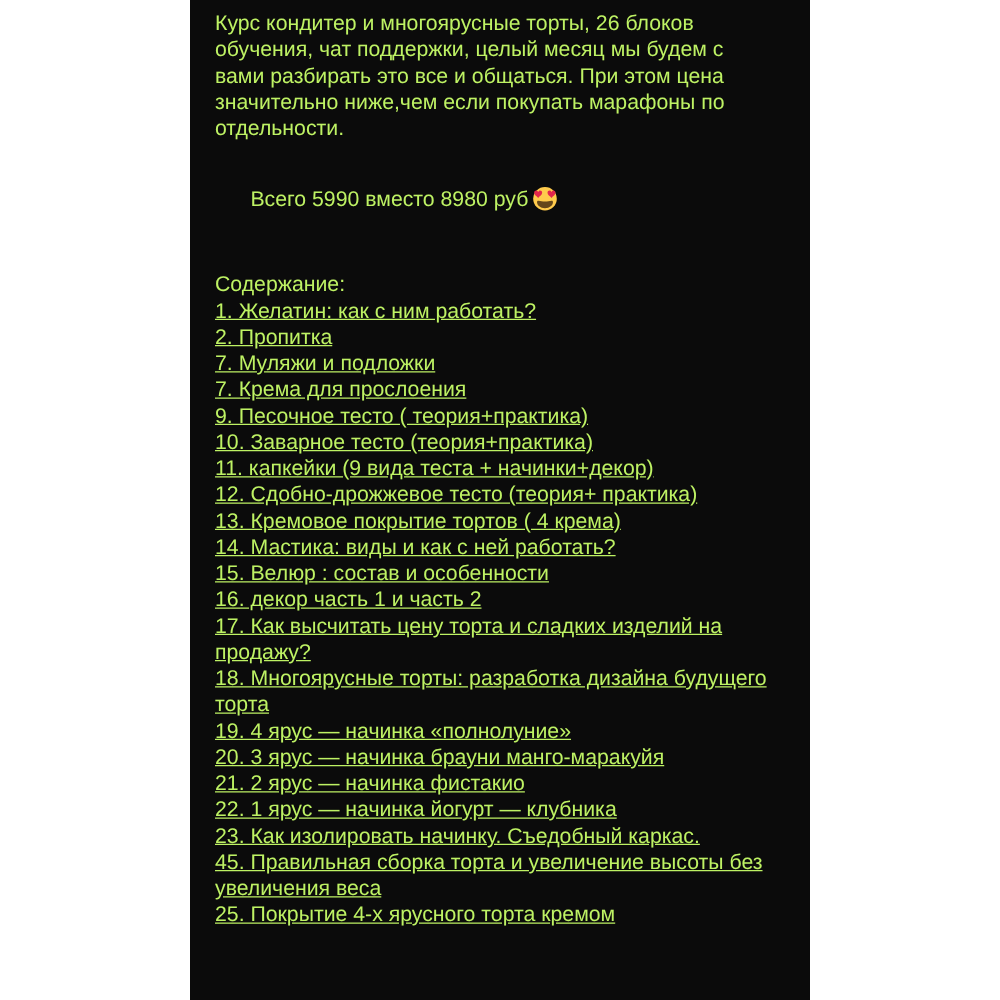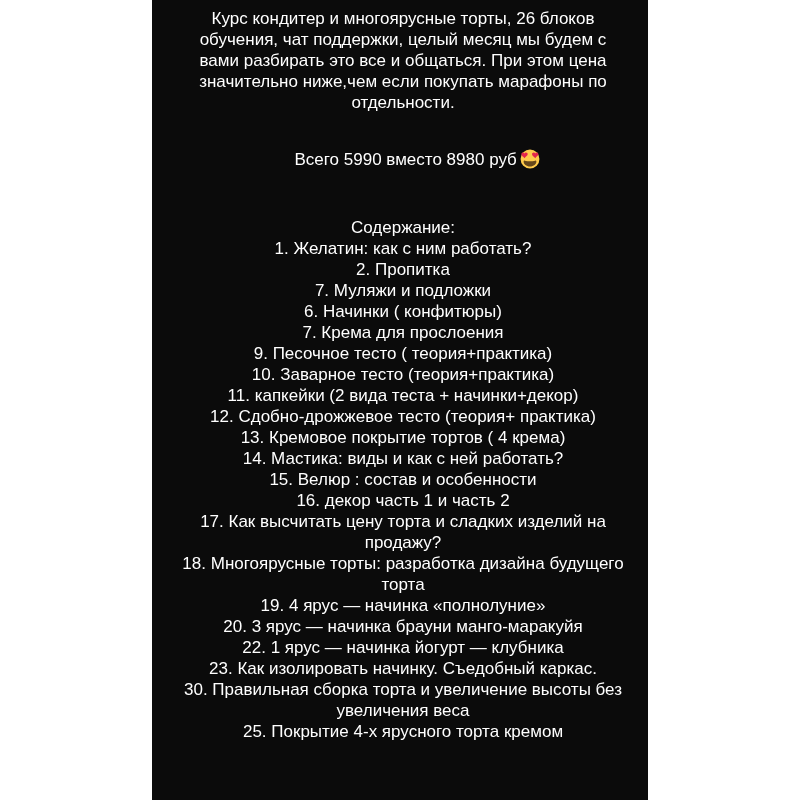--- a/index.html
+++ b/index.html
@@ -49,27 +49,28 @@
     position: absolute;
     width: 1px;
     height: 1px;
     overflow: hidden;
     clip: rect(0 0 0 0);
     white-space: nowrap;
   }
   .item {
     margin: 0;
     white-space: pre-wrap;
+    text-decoration: underline;
   }
 </style>
 </head>
 <body>
 
 <div class="page" style="background: rgb(255, 255, 255);">
-  <div class="card" style="background: rgb(11, 11, 11); color: #ffffff; text-align: center;">
+  <div class="card" style="background: rgb(11, 11, 11); color: #bef264;">
 
     <p class="block intro">Курс кондитер и многоярусные торты, 26 блоков
 обучения, чат поддержки, целый месяц мы будем с
 вами разбирать это все и общаться. При этом цена
 значительно ниже,чем если покупать марафоны по
 отдельности.</p>
 
     <p class="block price-line">
       <span>Всего 5990 вместо 8980 руб</span><span class="sr-only">😍</span><svg class="emoji-svg" viewBox="0 0 36 36" aria-hidden="true">
         <circle cx="18" cy="18" r="17" fill="#ffcb4c"></circle>
@@ -78,37 +79,37 @@
         <path fill="#e2264d" transform="translate(21.6 6.2) scale(0.36)" d="M23.6 0c-3.4 0-6.3 2.7-7.6 5.6C14.7 2.7 11.8 0 8.4 0 3.8 0 0 3.8 0 8.4c0 9.4 9.5 11.9 16 21.2 6.1-9.3 16-12.1 16-21.2C32 3.8 28.2 0 23.6 0z"></path>
       </svg>
     </p>
 
     <p class="block">Содержание:</p>
 
     <div id="contents-list">
         <div class="item">1. Желатин: как с ним работать?</div>
         <div class="item">2. Пропитка</div>
         <div class="item">7. Муляжи и подложки</div>
-        <div class="item">6. Начинки ( конфитюры)</div>
         <div class="item">7. Крема для прослоения</div>
         <div class="item">9. Песочное тесто ( теория+практика)</div>
         <div class="item">10. Заварное тесто (теория+практика)</div>
-        <div class="item">11. капкейки (2 вида теста + начинки+декор)</div>
+        <div class="item">11. капкейки (9 вида теста + начинки+декор)</div>
         <div class="item">12. Сдобно-дрожжевое тесто (теория+ практика)</div>
         <div class="item">13. Кремовое покрытие тортов ( 4 крема)</div>
         <div class="item">14. Мастика: виды и как с ней работать?</div>
         <div class="item">15. Велюр : состав и особенности</div>
         <div class="item">16. декор часть 1 и часть 2</div>
         <div class="item">17. Как высчитать цену торта и сладких изделий на
 продажу?</div>
         <div class="item">18. Многоярусные торты: разработка дизайна будущего
 торта</div>
         <div class="item">19. 4 ярус — начинка «полнолуние»</div>
         <div class="item">20. 3 ярус — начинка брауни манго-маракуйя</div>
+        <div class="item">21. 2 ярус — начинка фистакио</div>
         <div class="item">22. 1 ярус — начинка йогурт — клубника</div>
         <div class="item">23. Как изолировать начинку. Съедобный каркас.</div>
-        <div class="item">30. Правильная сборка торта и увеличение высоты без
+        <div class="item">45. Правильная сборка торта и увеличение высоты без
 увеличения веса</div>
         <div class="item">25. Покрытие 4-х ярусного торта кремом</div>
       </div>
 
   </div>
 </div>
 
 </body></html>

